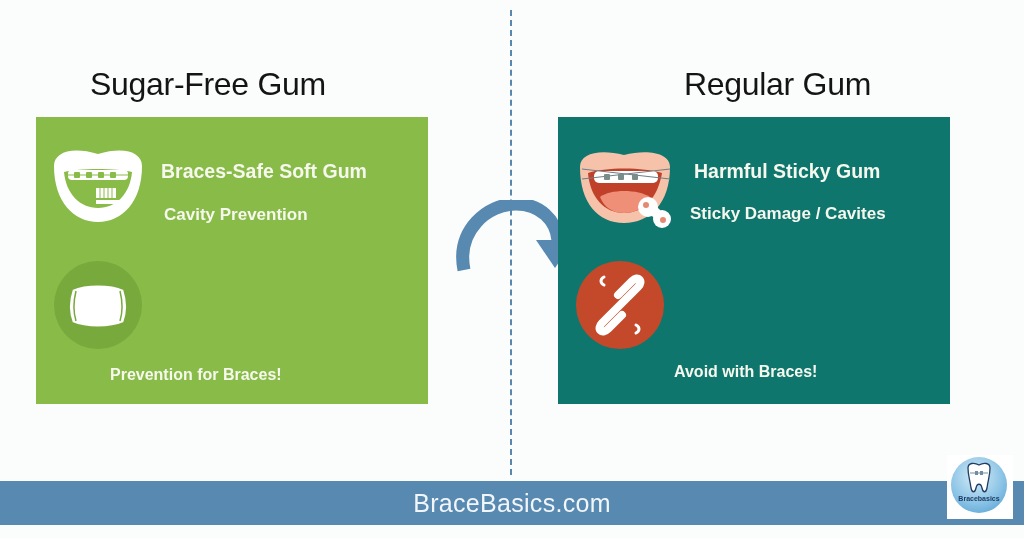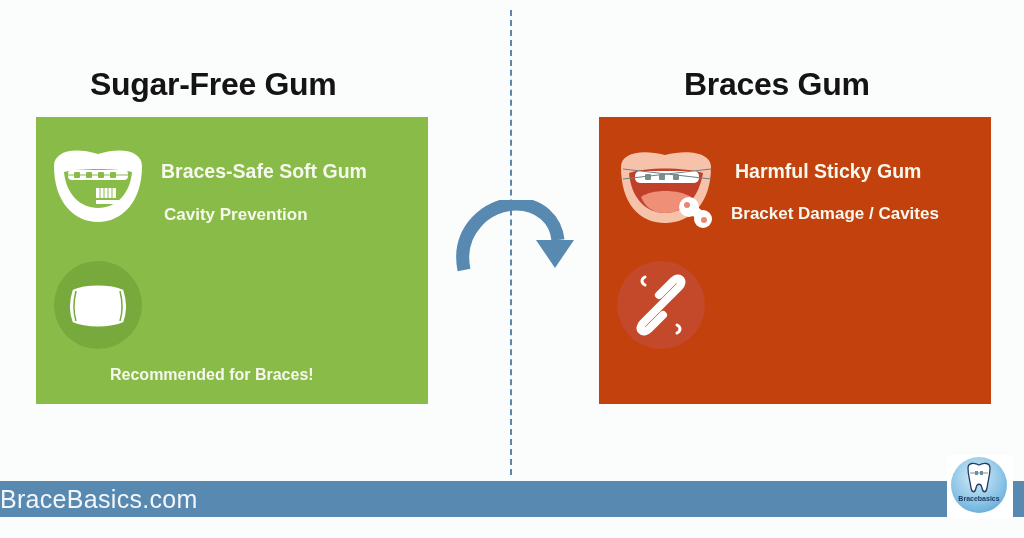--- a/index.html
+++ b/index.html
@@ -7,66 +7,66 @@
   body {
     background: #fbfcfc;
     font-family: "Liberation Sans", "DejaVu Sans", sans-serif;
     position: relative;
   }
   .divider {
     position: absolute; left: 510px; top: 10px; height: 465px;
     border-left: 2px dashed #5a87ad;
   }
   .heading {
-    position: absolute; font-weight: bold; font-size: 32px; color: #141414;
+    position: absolute; font-weight: normal; font-size: 32px; color: #141414;
     letter-spacing: -0.3px;
   }
   .heading.left { left: 90px; top: 66px; }
   .heading.right { left: 684px; top: 66px; }
 
   .panel {
     position: absolute; top: 117px; width: 392px; height: 287px;
   }
   .panel.green { left: 36px; background: #89bb48; }
-  .panel.orange { left: 599px; background: #c2410c; }
+  .panel.orange { left: 558px; background: #0f766e; }
 
   .ptext { position: absolute; color: #f6f8ee; font-weight: bold; white-space: nowrap; }
   .t-lg { font-size: 19.5px; }
   .t-md { font-size: 17px; }
   .t-sm { font-size: 16px; }
 
   .icon-abs { position: absolute; }
   .circle-bg { border-radius: 50%; position: absolute; }
 
   .arrow { position: absolute; left: 448px; top: 200px; }
 
   .footer {
-    position: absolute; left: 0; top: 481px; width: 1024px; height: 36px;
+    position: absolute; left: 0; top: 481px; width: 1024px; height: 44px;
     background: #5889b0;
-    display: flex; align-items: center; 
+    display: flex; align-items: center; justify-content: center;
   }
   .footer-text { color: #f2f6fa; font-size: 25px; letter-spacing: 0.3px; }
   .logo-box {
     position: absolute; left: 947px; top: 455px; width: 66px; height: 64px;
     background: #ffffff;
   }
   .logo-circle {
     position: absolute; left: 4px; top: 2px; width: 56px; height: 56px; border-radius: 50%;
     background: radial-gradient(circle at 45% 35%, #d6ecf7 0%, #8cc4e6 55%, #4a9bd0 100%);
     display: flex; flex-direction: column; align-items: center;
   }
   .logo-text { font-size: 7px; font-weight: bold; color: #1f3d63; margin-top: 1px; }
 </style>
 </head>
 <body>
 
 <div class="divider"></div>
 
 <div class="heading left">Sugar-Free Gum</div>
-<div class="heading right">Braces Gum</div>
+<div class="heading right">Regular Gum</div>
 
 <div class="panel green">
   <svg class="icon-abs" style="left:14px;top:25px" width="96" height="84" viewBox="0 0 96 84">
     <path d="M4 24 C4 10 22 4 48 12 C74 4 92 10 92 24 C92 60 72 80 48 80 C24 80 4 60 4 24 Z" fill="#ffffff"></path>
     <path d="M14 30 C30 26 66 26 82 30 C80 52 66 66 48 66 C30 66 16 52 14 30 Z" fill="#89bb48"></path>
     <rect x="18" y="28" width="60" height="10" rx="4" fill="#ffffff"></rect>
     <g fill="#89bb48">
       <rect x="24" y="30" width="6" height="6" rx="1"></rect>
         <rect x="36" y="30" width="6" height="6" rx="1"></rect>
       <rect x="48" y="30" width="6" height="6" rx="1"></rect>
@@ -85,21 +85,21 @@
   <div class="ptext t-lg" style="left:125px;top:43px">Braces-Safe Soft Gum</div>
   <div class="ptext t-md" style="left:128px;top:88px">Cavity Prevention</div>
 
   <div class="circle-bg" style="left:18px;top:144px;width:88px;height:88px;background:#77a93d">
     <svg width="88" height="88" viewBox="0 0 88 88">
       <path d="M18 28 C32 22 56 22 70 28 C74 40 74 52 70 62 C56 68 32 68 18 62 C14 52 14 40 18 28 Z" fill="#ffffff" stroke="#77a93d" stroke-width="2"></path>
       <path d="M22 30 C19 42 19 50 22 60" stroke="#77a93d" stroke-width="1.5" fill="none"></path>
       <path d="M66 30 C69 42 69 50 66 60" stroke="#77a93d" stroke-width="1.5" fill="none"></path>
     </svg>
   </div>
-  <div class="ptext t-sm" style="left:74px;top:249px">Recommended for Braces!</div>
+  <div class="ptext t-sm" style="left:74px;top:249px">Prevention for Braces!</div>
 </div>
 
 <svg class="arrow" width="130" height="80" viewBox="0 0 130 80">
   <path d="M16 70 C8 30 40 4 68 4 C92 4 108 20 110 40" stroke="#5889b0" stroke-width="13" fill="none"></path>
   <polygon points="88,40 126,40 107,68" fill="#5889b0"></polygon>
 </svg>
 
 <div class="panel orange">
   <svg class="icon-abs" style="left:18px;top:28px" width="104" height="90" viewBox="0 0 104 90">
     <path d="M4 22 C4 8 24 4 48 10 C72 4 94 8 94 22 C94 58 74 78 48 78 C22 78 4 58 4 22 Z" fill="#f6c3aa"></path>
@@ -113,35 +113,36 @@
         <rect x="42" y="29" width="6" height="6" rx="1"></rect>
         <rect x="56" y="29" width="6" height="6" rx="1"></rect>
       </g>
     <circle cx="72" cy="62" r="10" fill="#ffffff"></circle>
     <circle cx="86" cy="74" r="9" fill="#ffffff"></circle>
     <rect x="74" y="62" width="10" height="10" fill="#ffffff" transform="rotate(45 79 67)"></rect>
     <circle cx="70" cy="60" r="3" fill="#e58a70"></circle>
     <circle cx="87" cy="75" r="3" fill="#e58a70"></circle>
   </svg>
   <div class="ptext t-lg" style="left:136px;top:43px">Harmful Sticky Gum</div>
-  <div class="ptext t-md" style="left:132px;top:87px">Bracket Damage / Cavites</div>
+  <div class="ptext t-md" style="left:132px;top:87px">Sticky Damage / Cavites</div>
 
   <div class="circle-bg" style="left:18px;top:144px;width:88px;height:88px;background:#c4492a">
     <svg width="88" height="88" viewBox="0 0 88 88">
       <g fill="none" stroke="#ffffff" stroke-width="8" stroke-linecap="round">
         <path d="M36 52 L26 62 C20 68 26 74 32 68 L46 54"></path>
         <path d="M52 36 L62 26 C68 20 62 14 56 20 L42 34"></path>
         <line x1="38" y1="50" x2="50" y2="38"></line>
       </g>
       <g stroke="#ffffff" stroke-width="3" fill="none" stroke-linecap="round">
         <path d="M28 24 C24 22 24 18 28 16"></path>
         <path d="M60 64 C64 66 64 70 60 72"></path>
       </g>
     </svg>
   </div>
+  <div class="ptext t-sm" style="left:116px;top:246px">Avoid with Braces!</div>
 </div>
 
 <div class="footer">
   <span class="footer-text">BraceBasics.com</span>
 </div>
 <div class="logo-box">
   <div class="logo-circle">
     <svg width="30" height="32" viewBox="0 0 30 32" style="margin-top:5px">
       <path d="M4 6 C4 1 10 0 15 3 C20 0 26 1 26 6 C26 14 24 18 23 26 C22 31 19 31 18 26 C17 21 13 21 12 26 C11 31 8 31 7 26 C6 18 4 14 4 6 Z" fill="#ffffff" stroke="#1f3d63" stroke-width="1.3"></path>
       <line x1="6" y1="11" x2="24" y2="11" stroke="#6f8fa0" stroke-width="1"></line>

